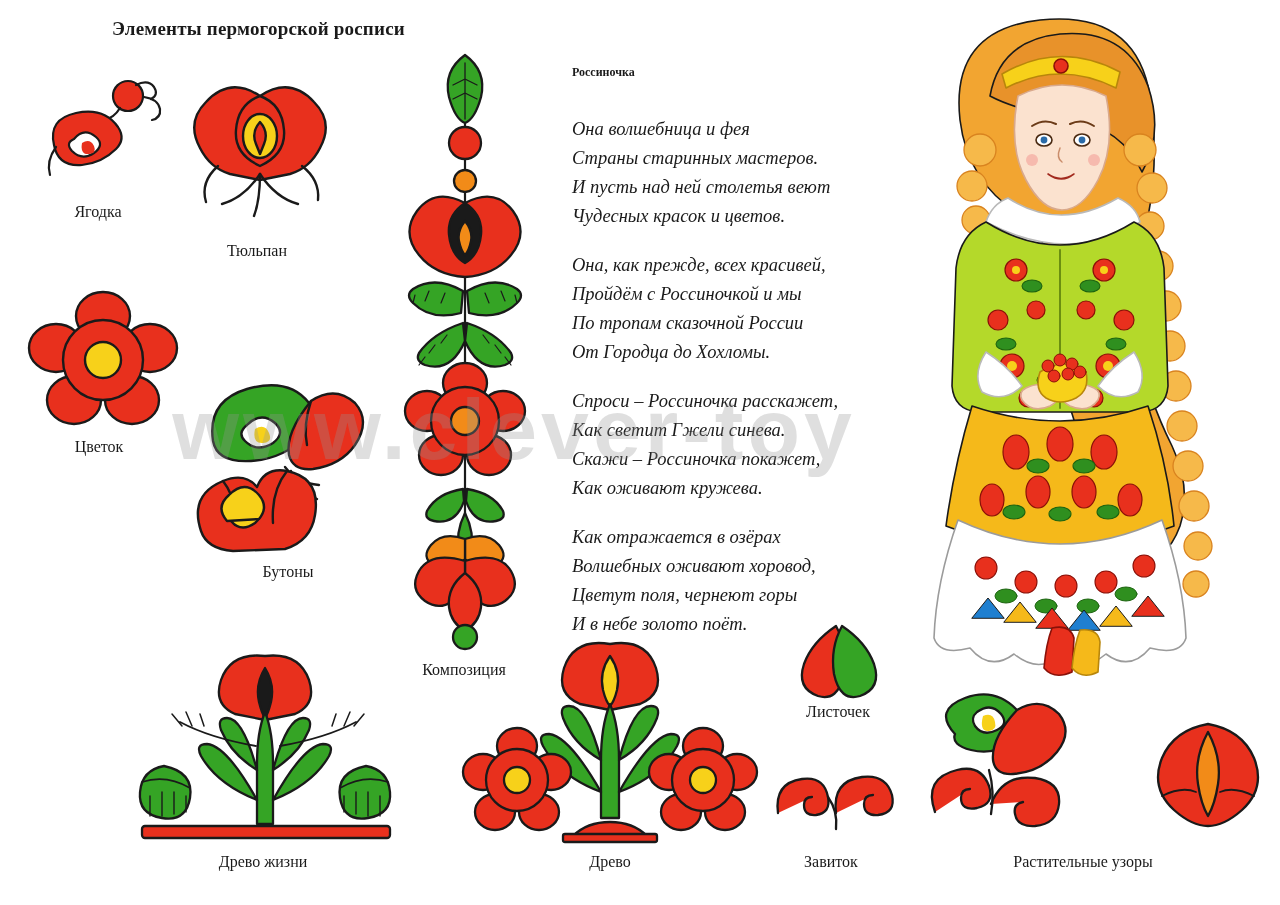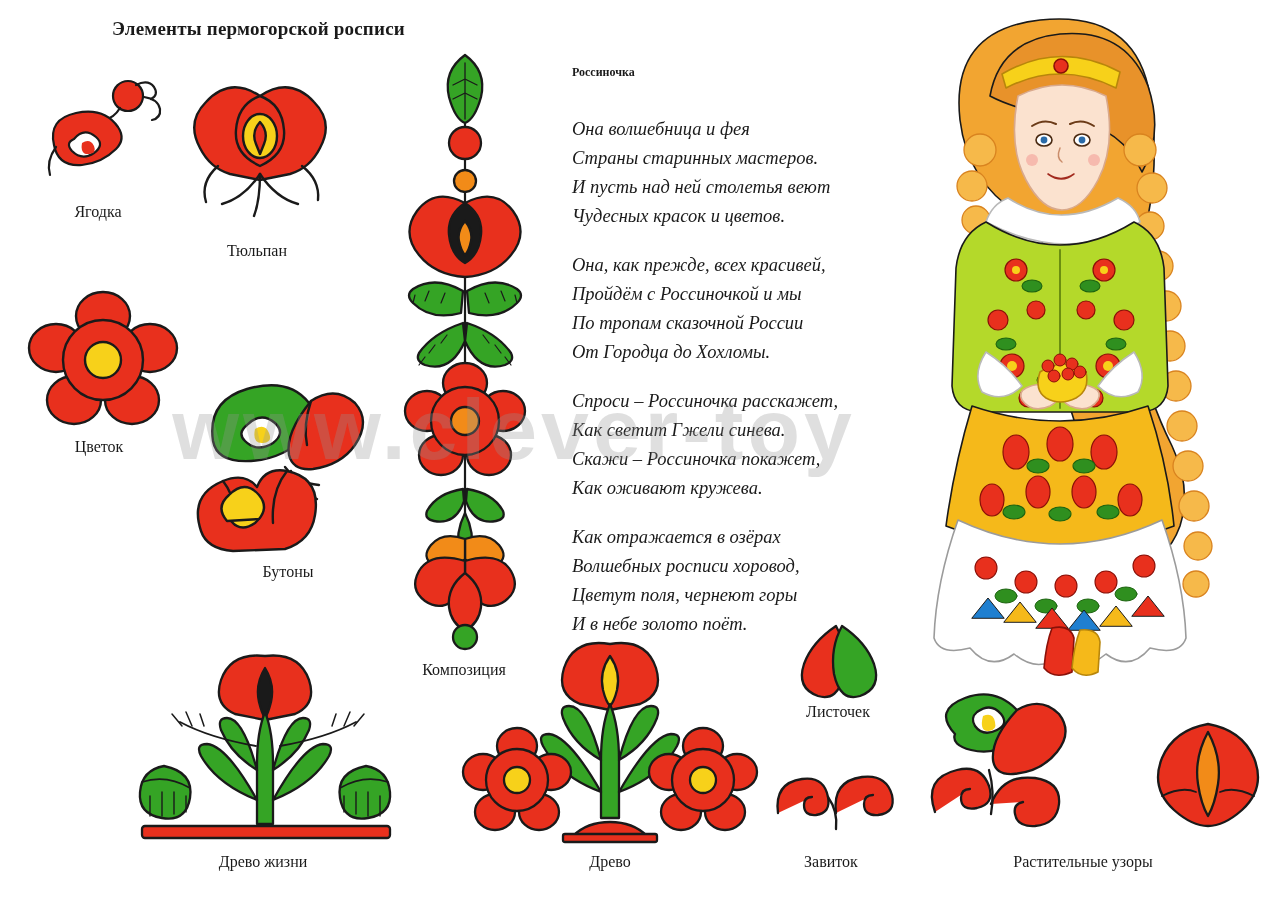--- a/index.html
+++ b/index.html
@@ -343,21 +343,21 @@
       <div class="line">От Городца до Хохломы.</div>
     </div>
     <div class="stanza">
       <div class="line">Спроси – Россиночка расскажет,</div>
       <div class="line">Как светит Гжели синева.</div>
       <div class="line">Скажи – Россиночка покажет,</div>
       <div class="line">Как оживают кружева.</div>
     </div>
     <div class="stanza">
       <div class="line">Как отражается в озёрах</div>
-      <div class="line">Волшебных росписи хоровод,</div>
+      <div class="line">Волшебных оживают хоровод,</div>
       <div class="line">Цветут поля, чернеют горы</div>
       <div class="line">И в небе золото поёт.</div>
     </div>
   </div>
 
   <div class="doll">
     <svg width="440" height="680" viewBox="0 0 440 680">
       <g stroke="#1a1a1a" stroke-width="1.6" stroke-linejoin="round" stroke-linecap="round">
 
         <path d="M120 120 q-10 -90 80 -100 q96 -10 110 76 q12 84 -10 150 q-16 46 -4 96 q12 56 36 104 q20 42 8 80 q-16 44 -58 38 q-36 -6 -34 -48 q2 -50 -14 -96 q-18 -54 -18 -110 q0 -60 -30 -92 q-58 -32 -66 -98 z" fill="#f2a531"></path>

